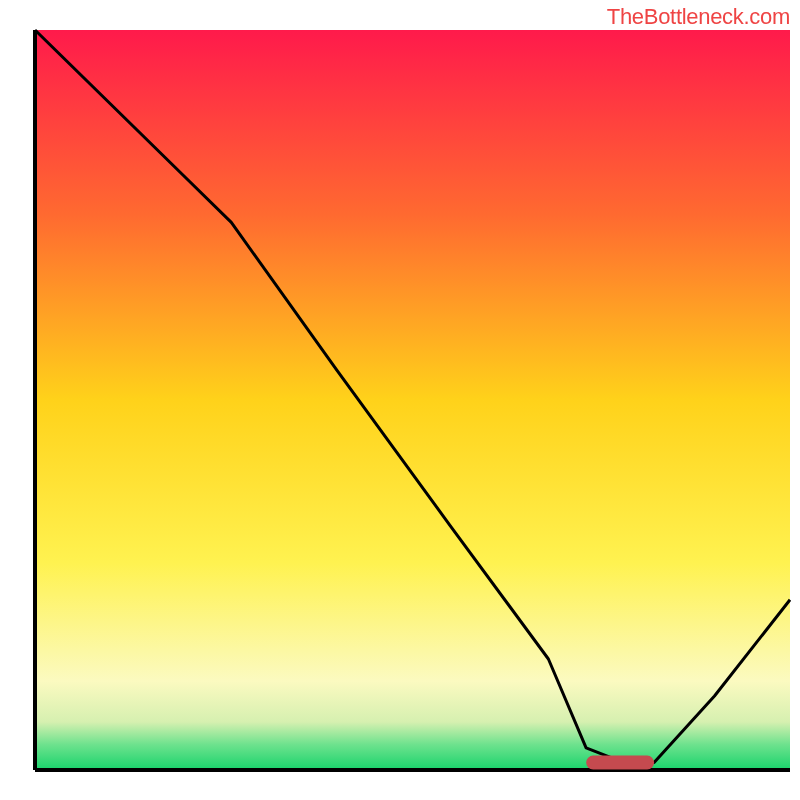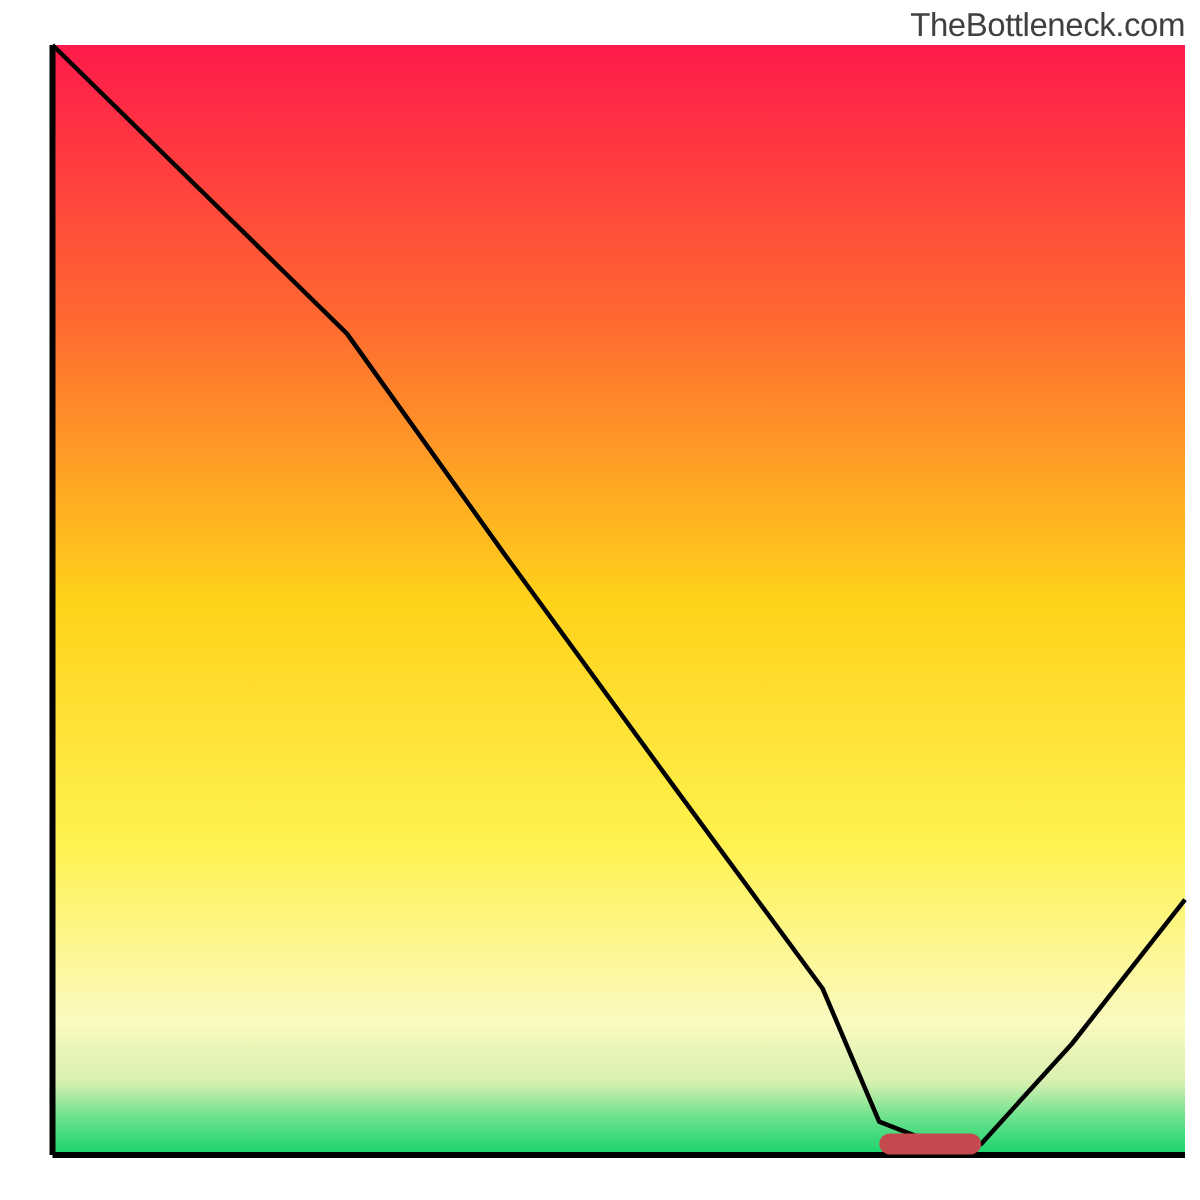--- a/index.html
+++ b/index.html
@@ -14,21 +14,21 @@
   .chart-wrap {
     position: relative;
     width: 800px;
     height: 800px;
   }
   .attribution {
     position: absolute;
     top: 4px;
     right: 10px;
     font-size: 22px;
-    color: #404040;
+    color: #ef4444;
     font-weight: 500;
     z-index: 5;
     letter-spacing: -0.3px;
   }
   svg.plot {
     position: absolute;
     top: 0;
     left: 0;
   }
 </style>

